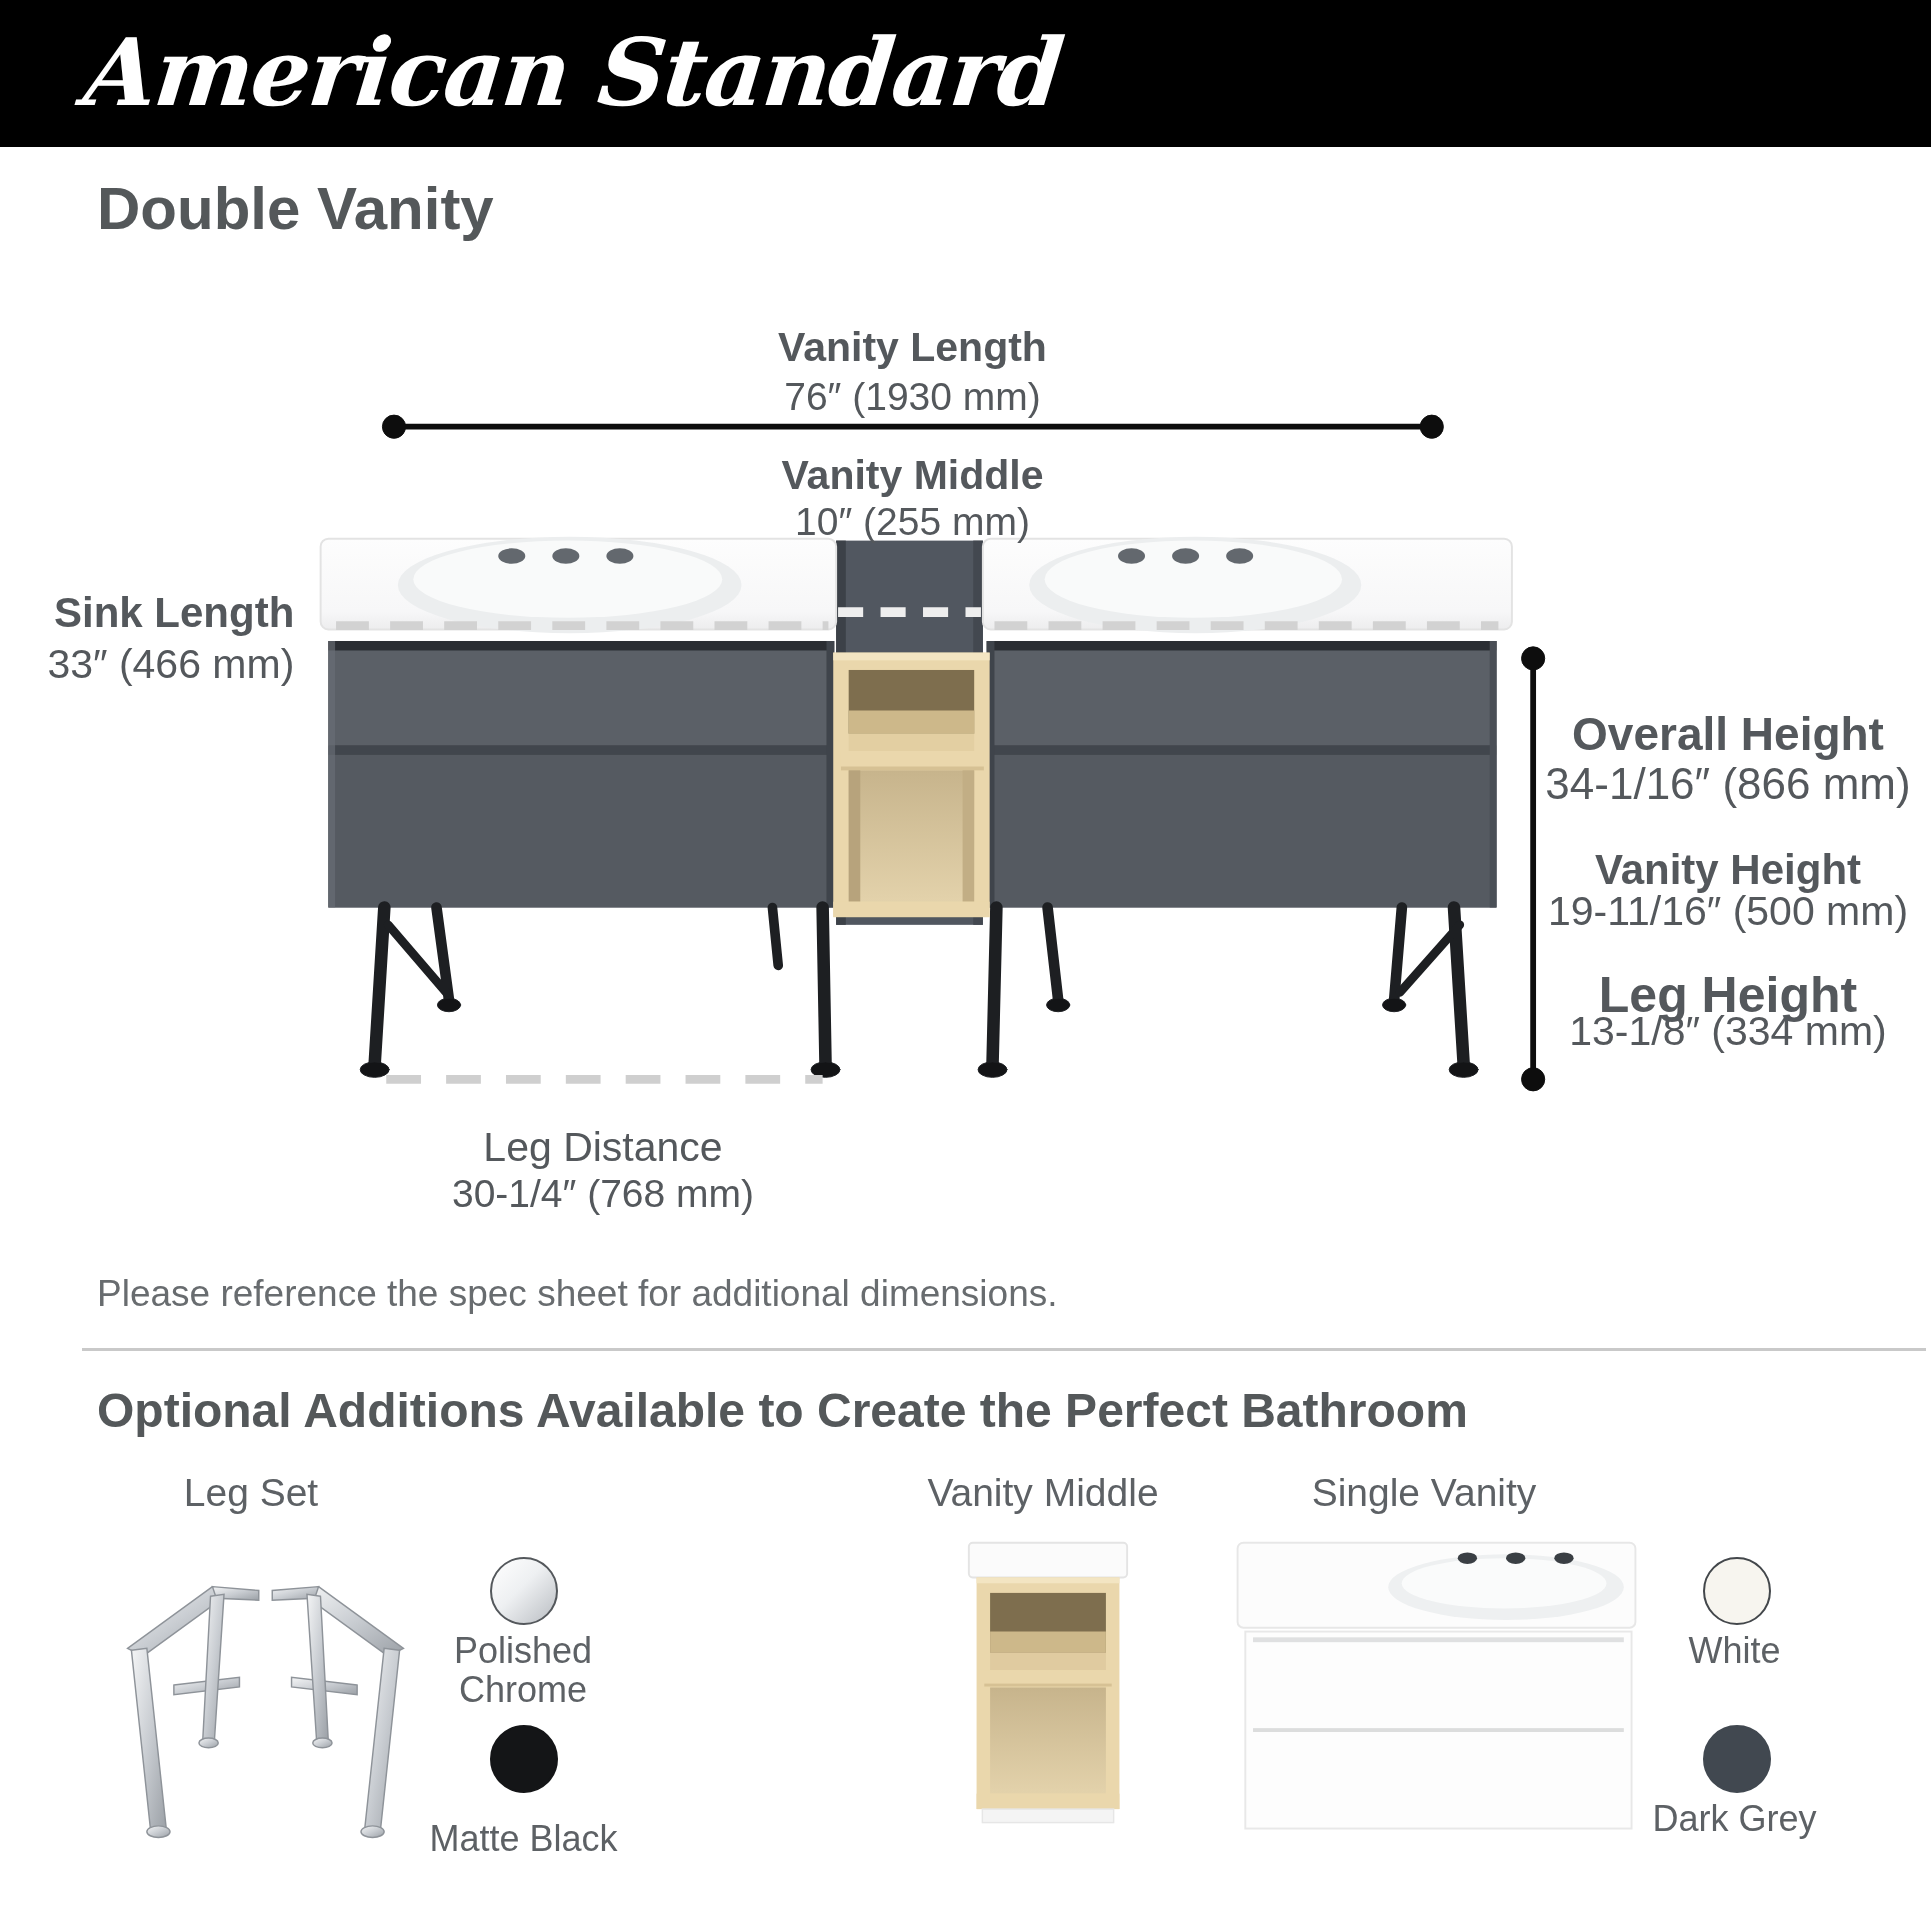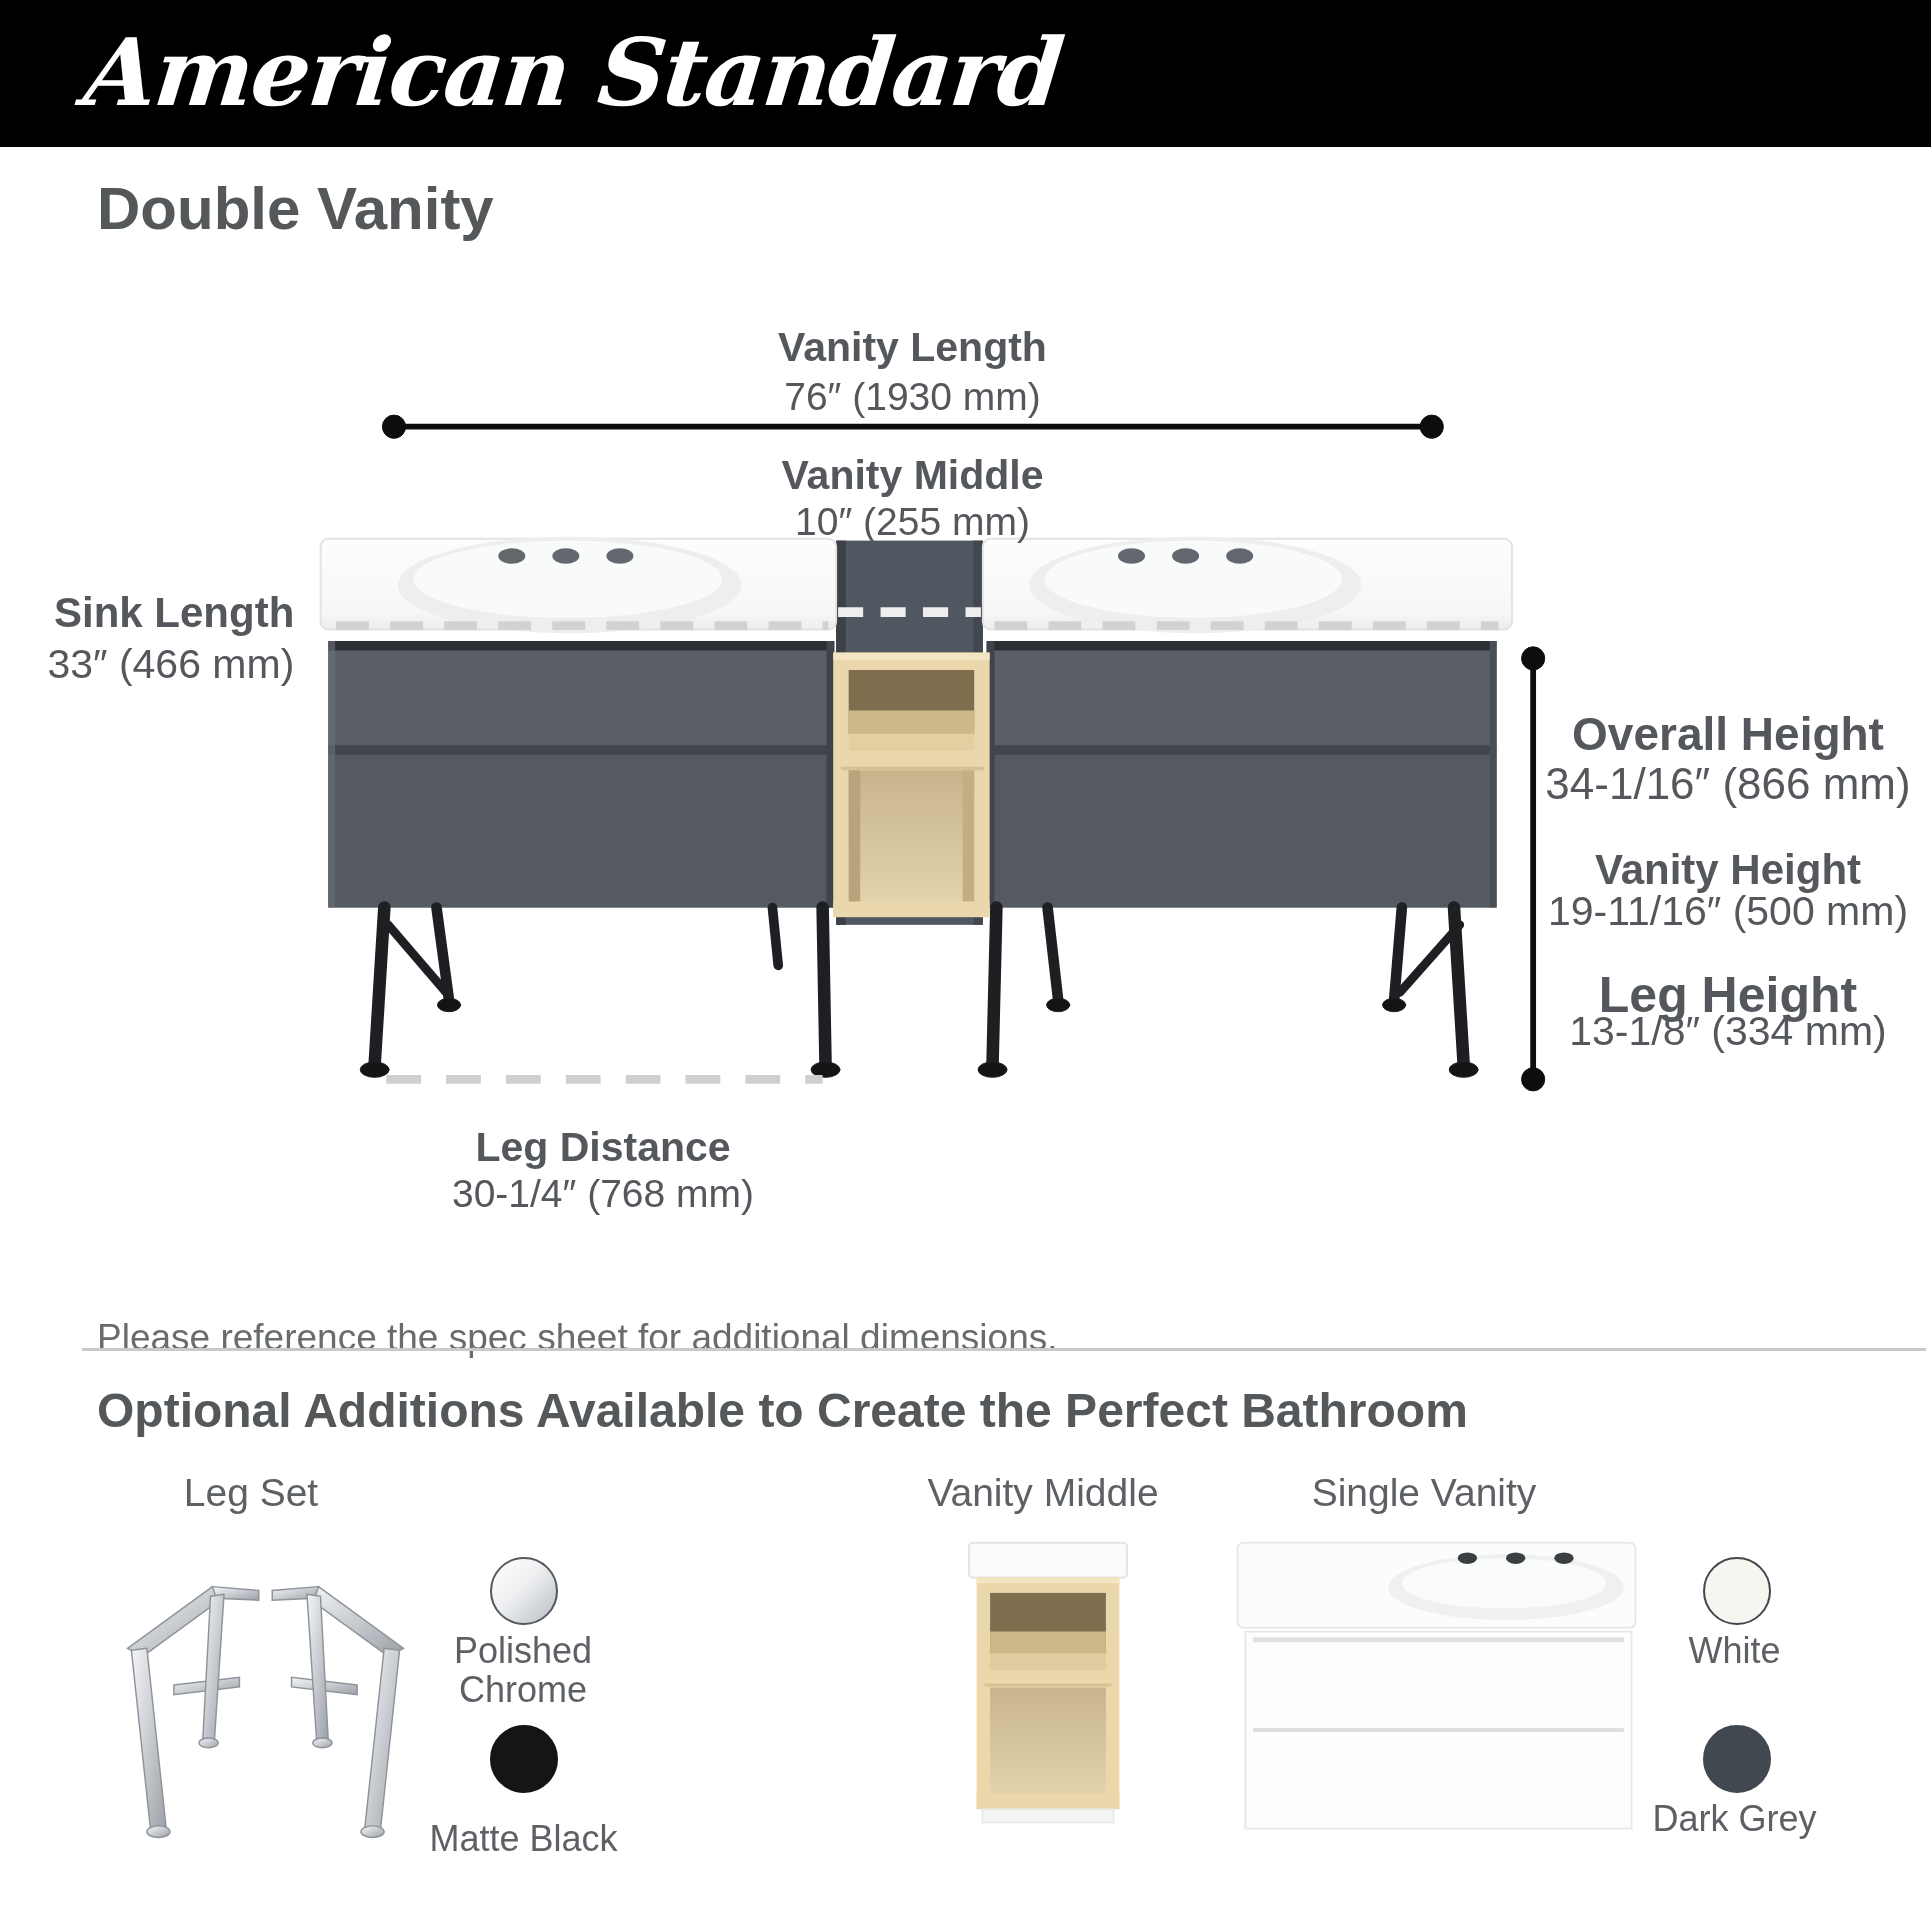--- a/index.html
+++ b/index.html
@@ -29,21 +29,21 @@
   .sink-val{left:19.3px;top:641px;width:275px;font-size:41px;text-align:right;}
   .oh-lbl{left:1535px;top:707px;width:386px;font-size:46px;}
   .oh-val{left:1535px;top:759px;width:386px;font-size:44px;}
   .vh-lbl{left:1535px;top:846px;width:386px;font-size:42px;}
   .vh-val{left:1535px;top:888px;width:386px;font-size:41px;}
   .lh-lbl{left:1535px;top:966px;width:386px;font-size:50px;}
   .lh-val{left:1535px;top:1008px;width:386px;font-size:41px;}
   .ld-lbl{left:410px;top:1124px;width:386px;font-size:41px;}
   .ld-val{left:410px;top:1172px;width:386px;font-size:39px;}
   
-  .note{left:97px;top:1273px;width:1352px;font-size:37px;color:#686c6f;margin-top:44px;}
+  .note{left:97px;top:1273px;width:1352px;font-size:37px;color:#686c6f;}
   .divider{left:82px;top:1348px;width:1844px;height:2.9px;background:#c9c9c9;}
   .opt-heading{left:97px;top:1383px;width:1738px;font-size:48px;font-weight:bold;color:#54585a;}
   
   .sec-title{font-size:39px;color:#5d6165;text-align:center;}
   .leg-title{left:106px;top:1471px;width:290px;}
   .vmid-title{left:898px;top:1471px;width:290px;}
   .sv-title{left:1279px;top:1471px;width:290px;}
   .swatch{width:64px;height:64px;border-radius:50%;}
   .sw-chrome{left:490px;top:1557px;background:linear-gradient(135deg,#ffffff 0%,#eef0f2 45%,#b9bdc2 100%);border:2.9px solid #54585c;}
   .sw-black{left:490px;top:1725px;background:#141517;border:2.9px solid #141517;}
@@ -180,21 +180,21 @@
 <div class="abs dim vm-lbl" style="font-weight:bold">Vanity Middle</div>
 <div class="abs dim vm-val">10″ (255 mm)</div>
 <div class="abs dim sink-lbl" style="font-weight:bold">Sink Length</div>
 <div class="abs dim sink-val">33″ (466 mm)</div>
 <div class="abs dim oh-lbl" style="font-weight:bold">Overall Height</div>
 <div class="abs dim oh-val">34-1/16″ (866 mm)</div>
 <div class="abs dim vh-lbl" style="font-weight:bold">Vanity Height</div>
 <div class="abs dim vh-val">19-11/16″ (500 mm)</div>
 <div class="abs dim lh-lbl" style="font-weight:bold">Leg Height</div>
 <div class="abs dim lh-val">13-1/8″ (334 mm)</div>
-<div class="abs dim ld-lbl" style="font-weight:bold">Leg Distance</div>
+<div class="abs dim ld-lbl" style="font-weight:normal">Leg Distance</div>
 <div class="abs dim ld-val">30-1/4″ (768 mm)</div>
 
 <div class="abs note">Please reference the spec sheet for additional dimensions.</div>
 <div class="abs divider"></div>
 <div class="abs opt-heading">Optional Additions Available to Create the Perfect Bathroom</div>
 
 <div class="abs sec-title leg-title">Leg Set</div>
 <div class="abs sec-title vmid-title">Vanity Middle</div>
 <div class="abs sec-title sv-title">Single Vanity</div>
 

